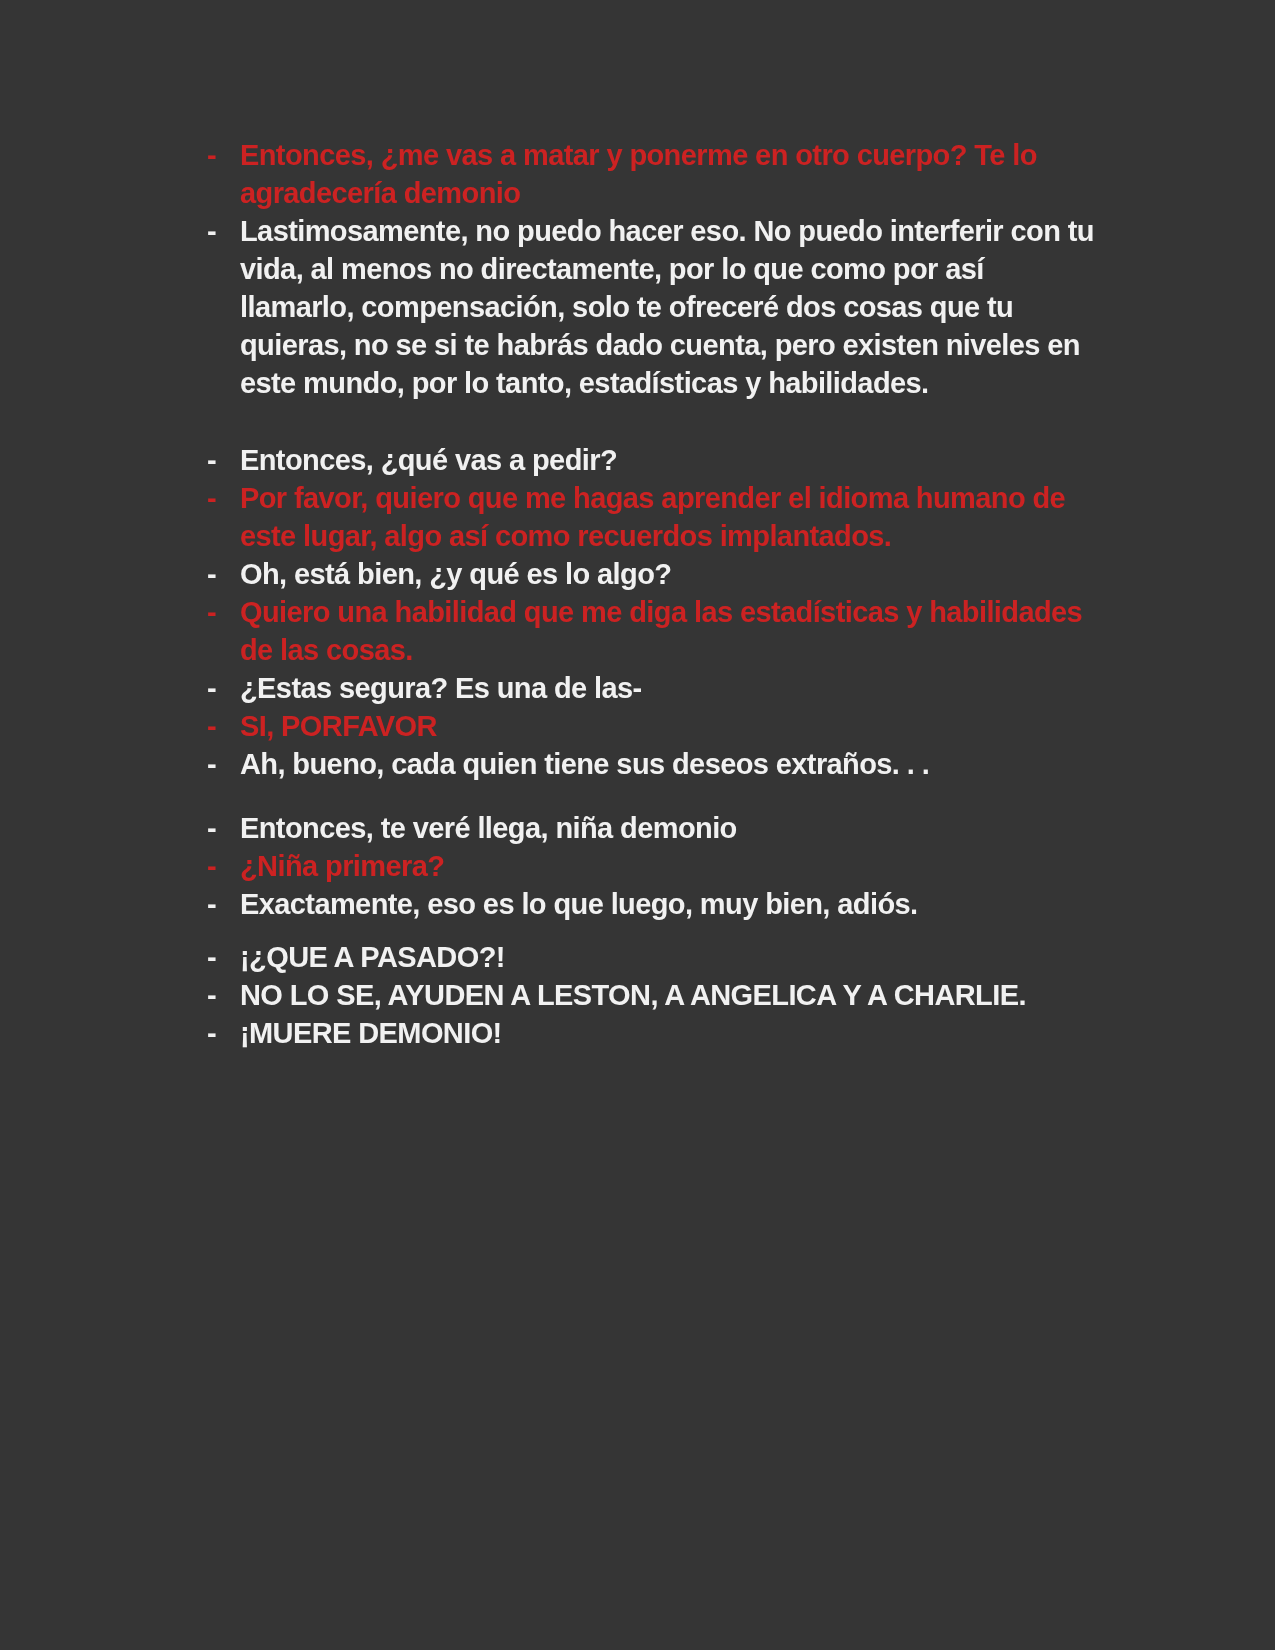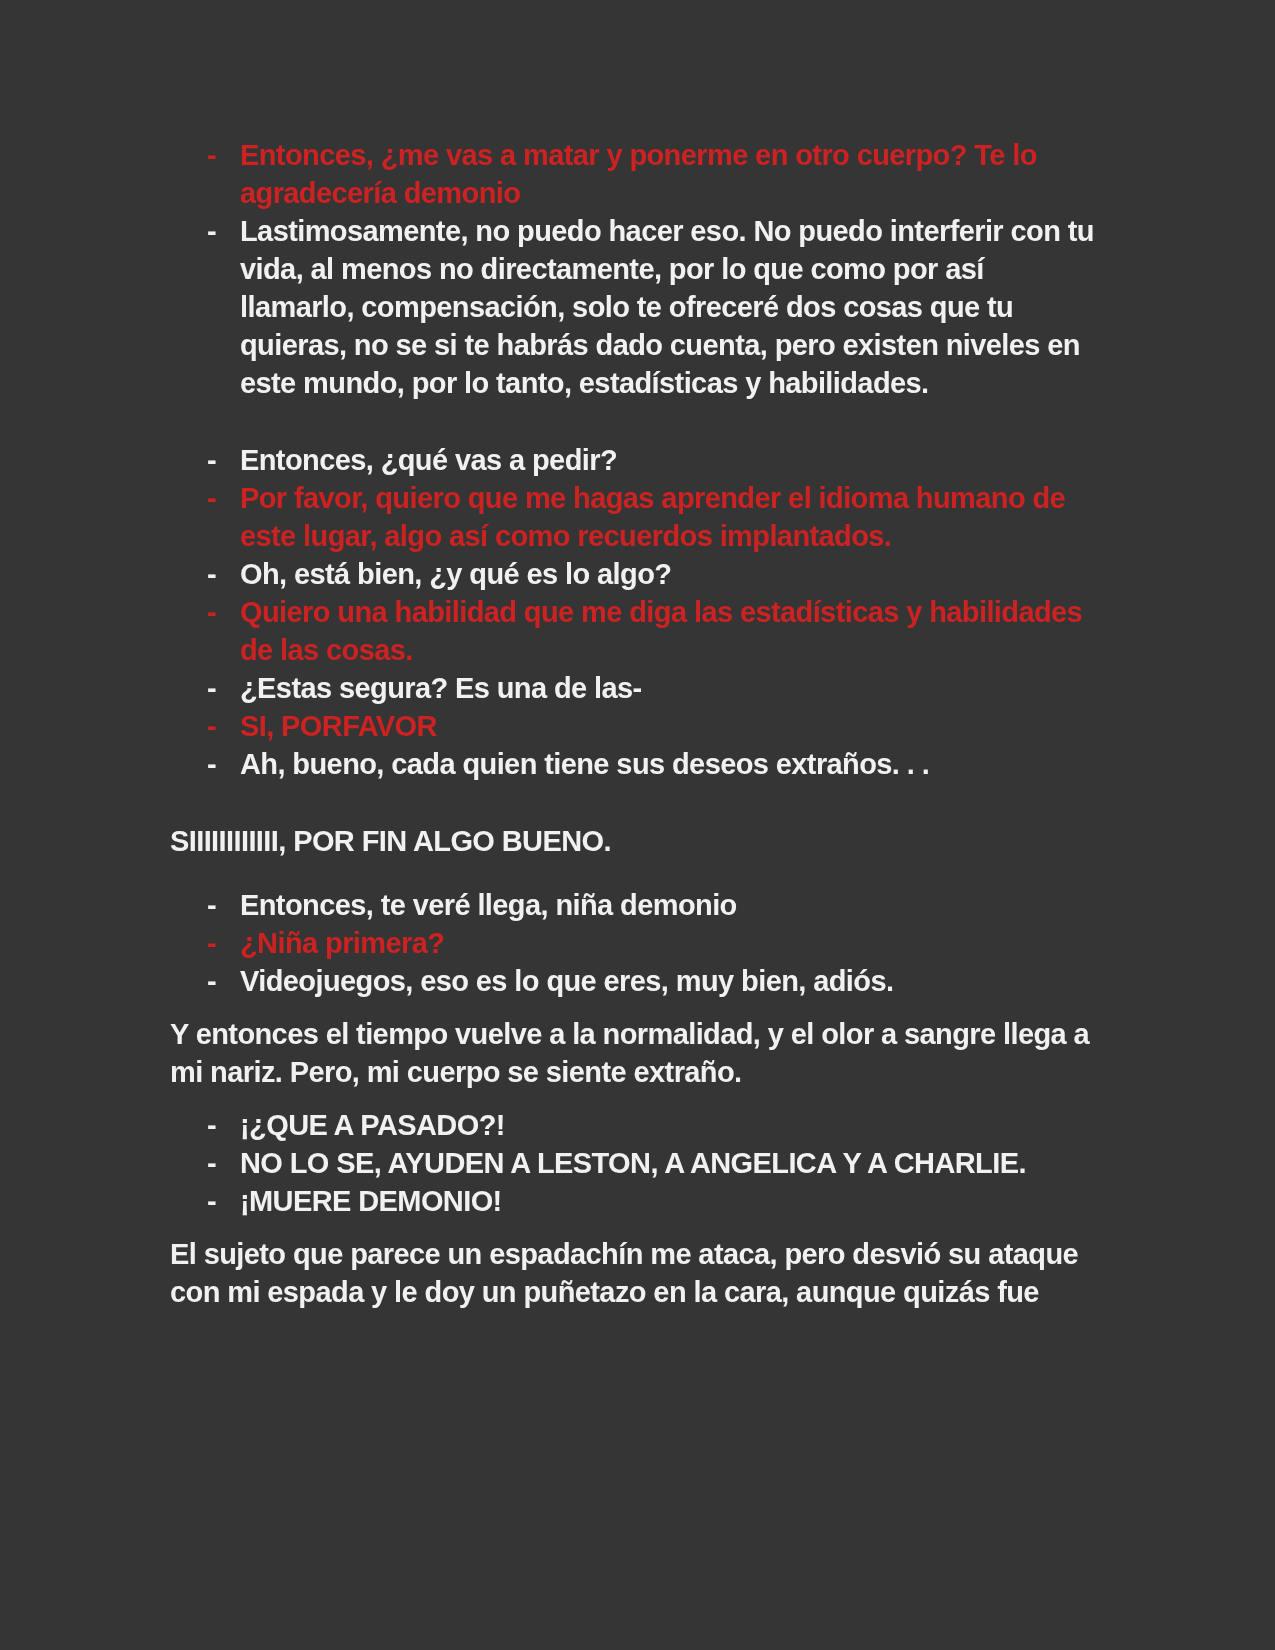--- a/index.html
+++ b/index.html
@@ -56,24 +56,19 @@
 este mundo, por lo tanto, estadísticas y habilidades.</span></div>
     <div class="block bullet mt-lg"><span class="dash">-</span><span class="txt">Entonces, ¿qué vas a pedir?</span></div>
     <div class="block red bullet"><span class="dash">-</span><span class="txt">Por favor, quiero que me hagas aprender el idioma humano de
 este lugar, algo así como recuerdos implantados.</span></div>
     <div class="block bullet"><span class="dash">-</span><span class="txt">Oh, está bien, ¿y qué es lo algo?</span></div>
     <div class="block red bullet"><span class="dash">-</span><span class="txt">Quiero una habilidad que me diga las estadísticas y habilidades
 de las cosas.</span></div>
     <div class="block bullet"><span class="dash">-</span><span class="txt">¿Estas segura? Es una de las-</span></div>
     <div class="block red bullet"><span class="dash">-</span><span class="txt">SI, PORFAVOR</span></div>
     <div class="block bullet"><span class="dash">-</span><span class="txt">Ah, bueno, cada quien tiene sus deseos extraños. . .</span></div>
-    <div class="block para mt-lg">SIIIIIIIIIIII, POR FIN ALGO BUENO.</div>
     <div class="block bullet mt-md"><span class="dash">-</span><span class="txt">Entonces, te veré llega, niña demonio</span></div>
     <div class="block red bullet"><span class="dash">-</span><span class="txt">¿Niña primera?</span></div>
-    <div class="block bullet"><span class="dash">-</span><span class="txt">Videojuegos, eso es lo que eres, muy bien, adiós.</span></div>
-    <div class="block para mt-sm">Y entonces el tiempo vuelve a la normalidad, y el olor a sangre llega a
-mi nariz. Pero, mi cuerpo se siente extraño.</div>
+    <div class="block bullet"><span class="dash">-</span><span class="txt">Exactamente, eso es lo que luego, muy bien, adiós.</span></div>
     <div class="block bullet mt-sm"><span class="dash">-</span><span class="txt">¡¿QUE A PASADO?!</span></div>
     <div class="block bullet"><span class="dash">-</span><span class="txt">NO LO SE, AYUDEN A LESTON, A ANGELICA Y A CHARLIE.</span></div>
     <div class="block bullet"><span class="dash">-</span><span class="txt">¡MUERE DEMONIO!</span></div>
-    <div class="block para mt-sm">El sujeto que parece un espadachín me ataca, pero desvió su ataque
-con mi espada y le doy un puñetazo en la cara, aunque quizás fue</div>
   </div>
 
 </body></html>

